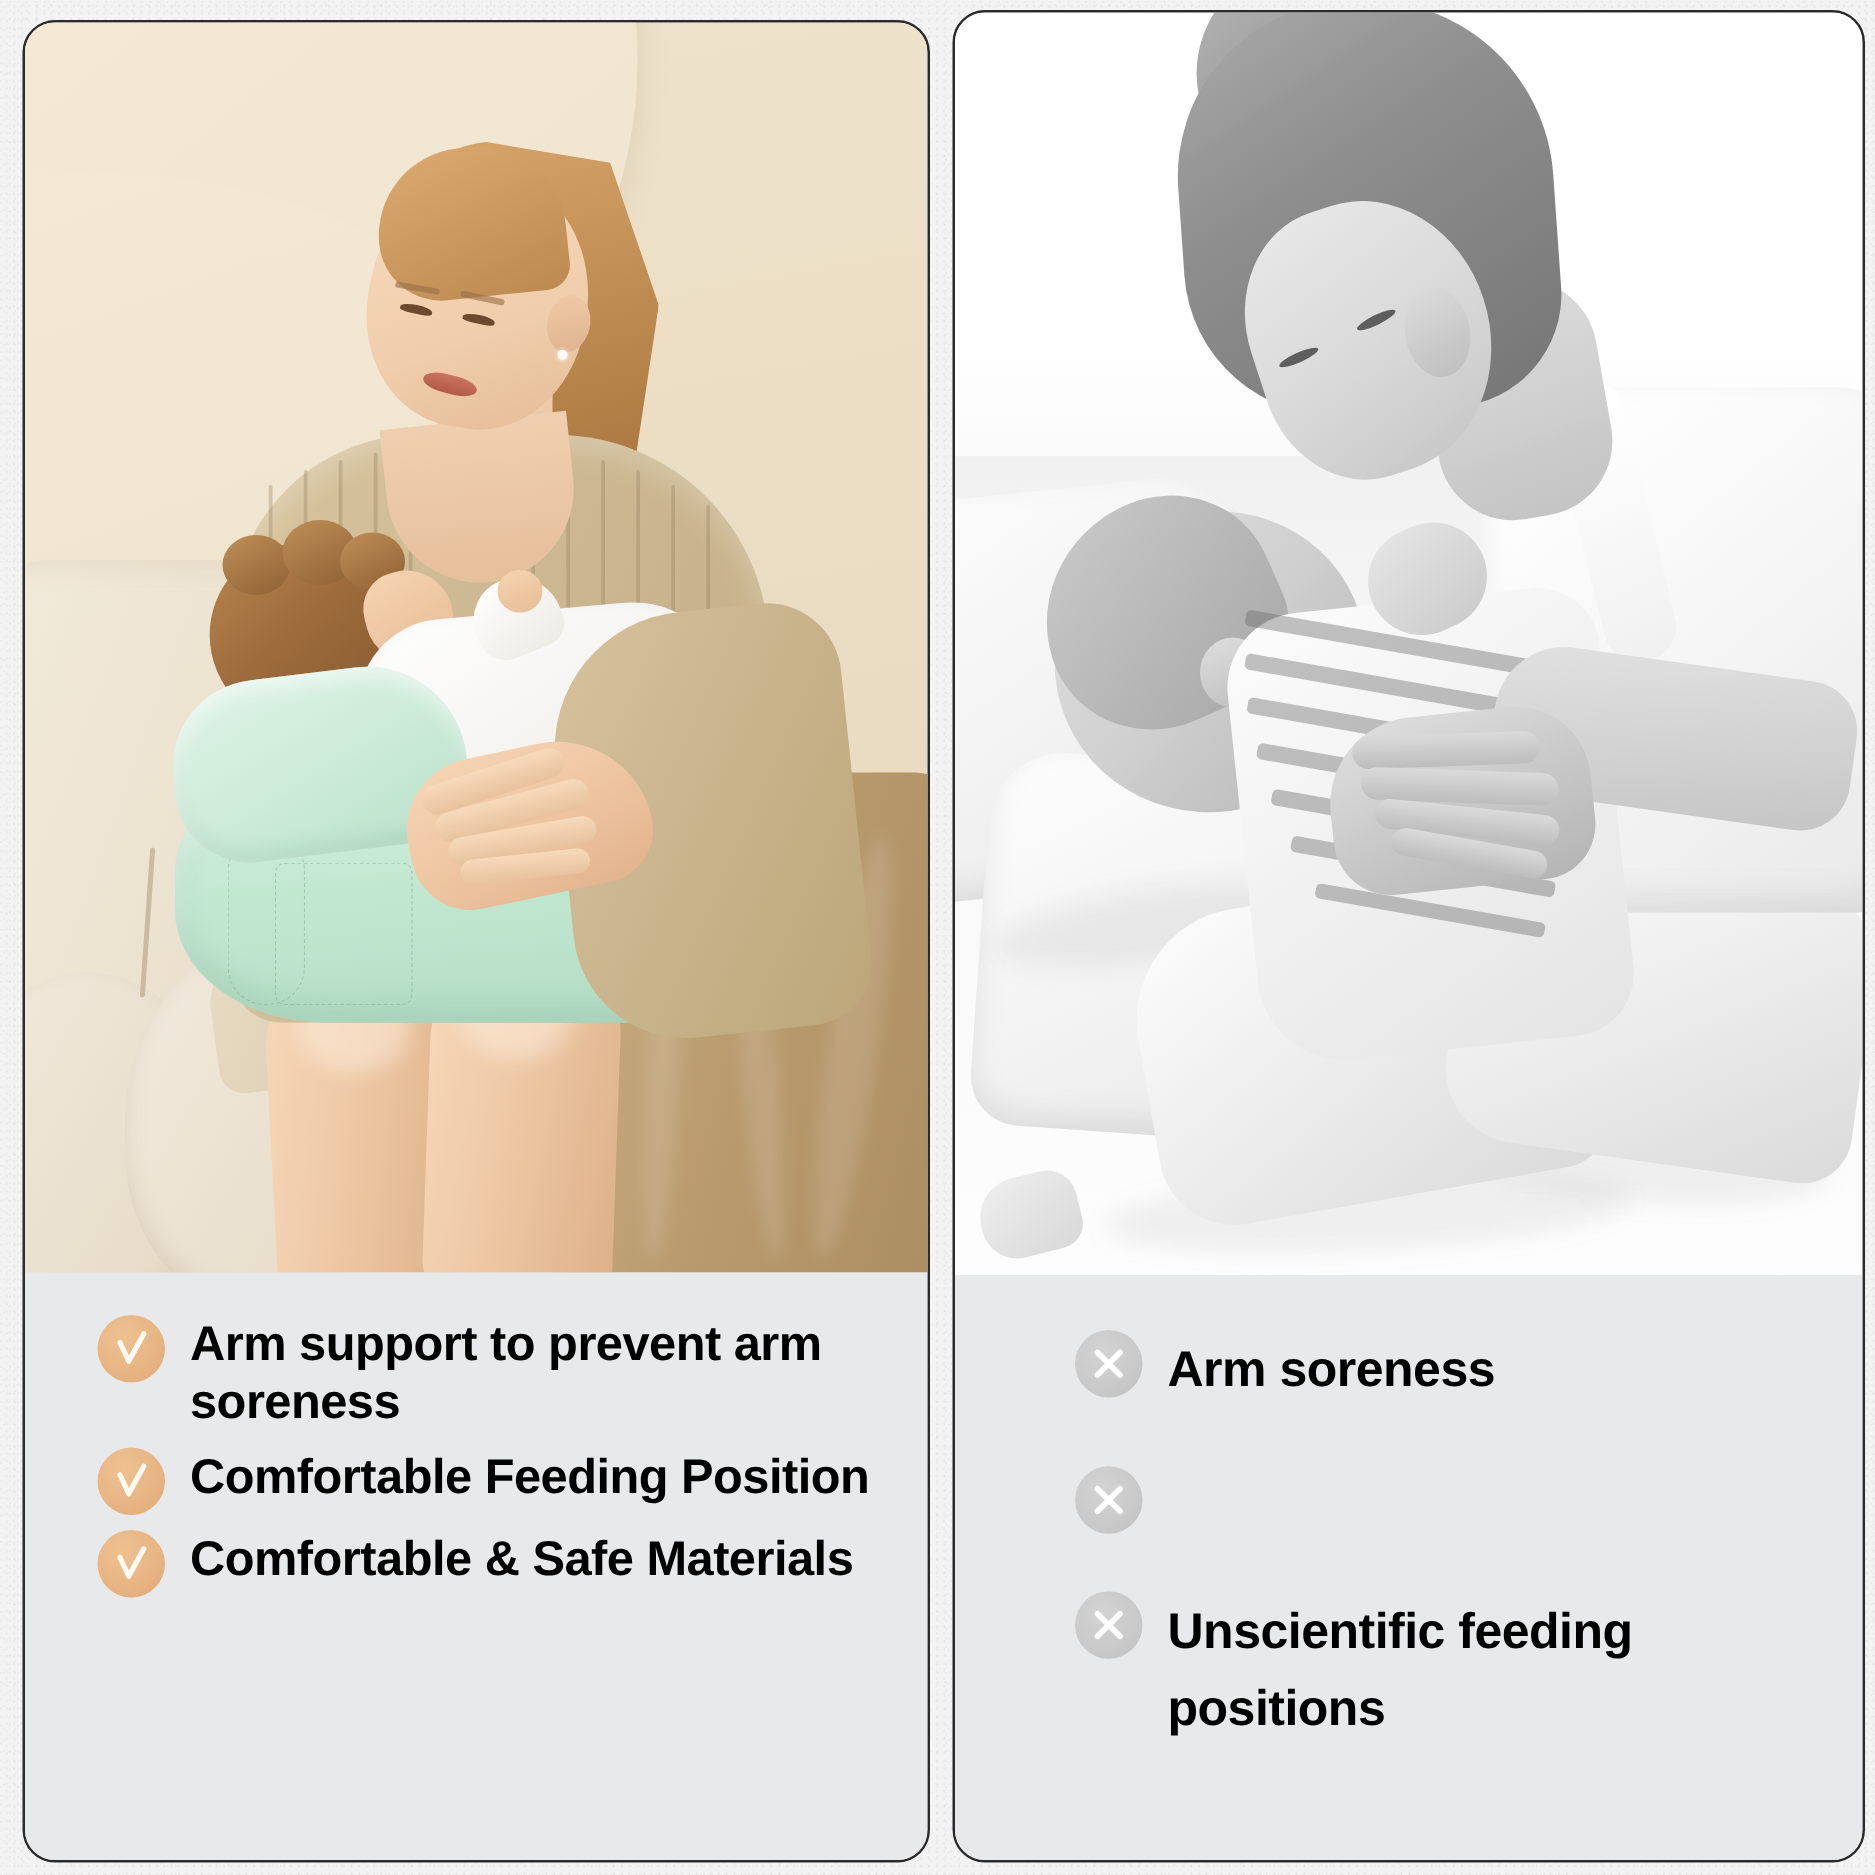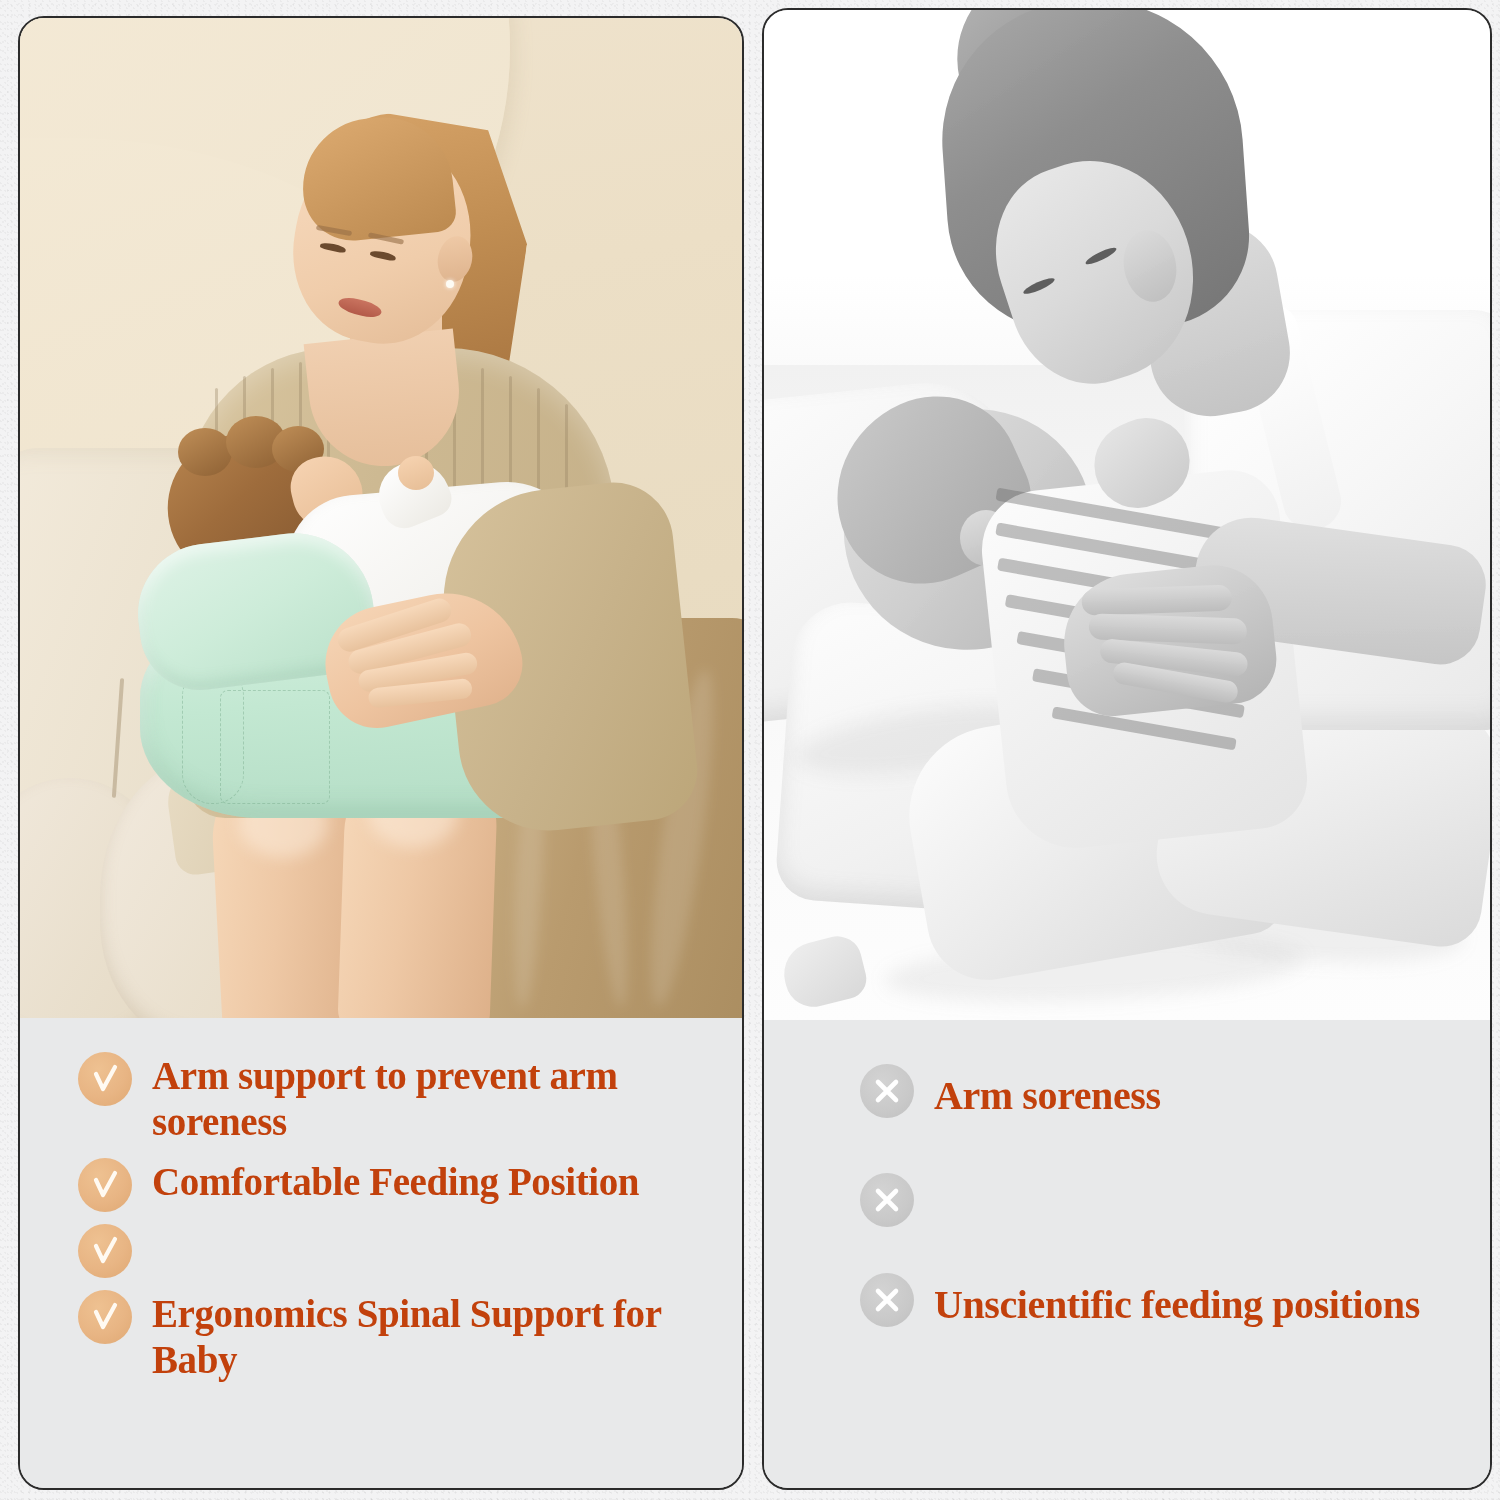--- a/index.html
+++ b/index.html
@@ -591,23 +591,23 @@
   }
   .mark-x {
     background: radial-gradient(circle at 40% 34%, #d3d3d3 0%, #c9c9c9 60%, #bfbfbf 100%);
   }
   .mark svg { display: block; }
 
   .bullet-text {
     font-size: 39px;
     line-height: 1.19;
     font-weight: 700;
-    color: #c2410c;
+    color: #000000;
     letter-spacing: -0.4px;
-    font-family: Liberation Serif, serif;
+    font-family: Liberation Sans, sans-serif;
     padding-top: 1px;
     max-width: 580px;
   }
   .bullets-right { padding: 44px 16px 0 96px; }
   .bullets-right .bullet-text {
     font-size: 40px;
     line-height: 1.55;
     max-width: 520px;
   }
 </style>
@@ -713,30 +713,23 @@
           </span>
           <span class="bullet-text">Comfortable Feeding Position</span>
         </div>
 
         <div class="bullet bullet-left">
           <span class="mark mark-check">
             <svg width="34" height="34" viewBox="0 0 34 34" aria-hidden="true">
               <path d="M8 12 L15 27 L27 5" fill="none" stroke="#fffaf2" stroke-width="4.2" stroke-linecap="round" stroke-linejoin="round"></path>
             </svg>
           </span>
-        </div>
-
-        <div class="bullet bullet-left">
-          <span class="mark mark-check">
-            <svg width="34" height="34" viewBox="0 0 34 34" aria-hidden="true">
-              <path d="M8 12 L15 27 L27 5" fill="none" stroke="#fffaf2" stroke-width="4.2" stroke-linecap="round" stroke-linejoin="round"></path>
-            </svg>
-          </span>
-          <span class="bullet-text">Ergonomics Spinal Support for Baby</span>
-        </div>
+          <span class="bullet-text">Comfortable &amp; Safe Materials</span>
+        </div>
+
 
       </div>
     </div>
   </div>
 
   <div class="card card-right">
 
     <div class="photo photo-right">
       <div class="scene-right">
         <div class="wall-white"></div>

